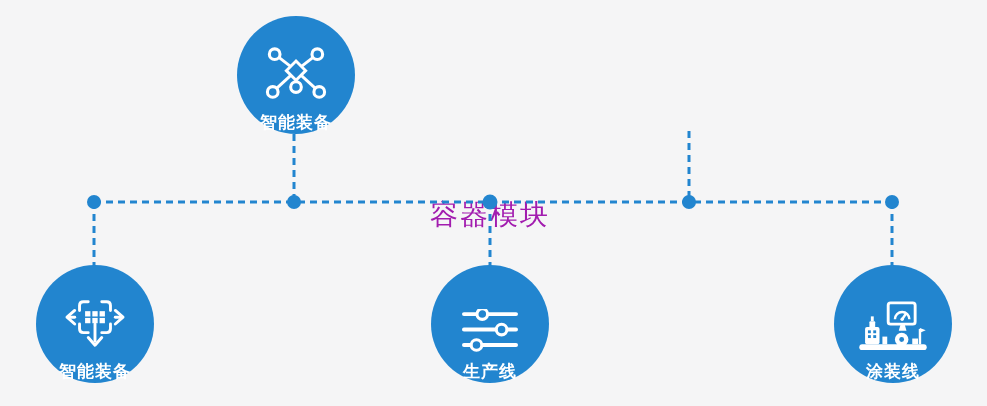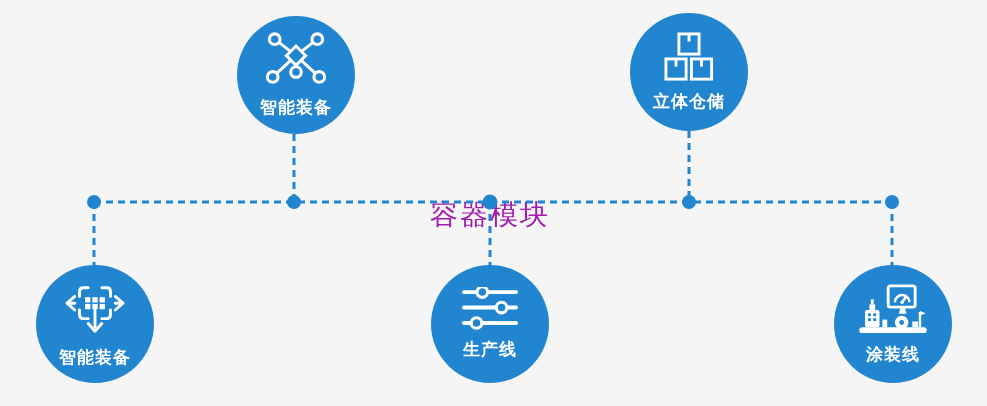--- a/index.html
+++ b/index.html
@@ -22,21 +22,21 @@
   }
   .connectors{
     position:absolute;left:0;top:0;z-index:1;
   }
   .node{
     position:absolute;
     width:118px;height:118px;
     border-radius:50%;
     background:#2285cf;
     display:flex;flex-direction:column;
-    align-items:center;justify-content:center;
+    align-items:center;justify-content:flex-end;
     z-index:2;
   }
   .node .icon-wrap{display:block;line-height:0;}
   .node .label{
     color:#ffffff;
     font-size:17px;
     font-weight:bold;
     letter-spacing:1px;
     margin-top:8px;
     white-space:nowrap;
@@ -90,35 +90,20 @@
           <circle cx="54" cy="8" r="5.5"></circle>
           <circle cx="8" cy="47" r="5.5"></circle>
           <circle cx="56" cy="47" r="5.5"></circle>
           <circle cx="32" cy="42" r="5.5"></circle>
         </g>
       </svg>
     </span>
     <span class="label">智能装备</span>
   </div>
 
-  <div class="node node-warehouse">
-    <span class="icon-wrap">
-      <svg width="54" height="50" viewBox="0 0 56 52">
-        <g class="stroke" stroke-width="3">
-          <rect x="17.5" y="2" width="21" height="21"></rect>
-          <path d="M28,2 V10"></path>
-          <rect x="4" y="28" width="21" height="21"></rect>
-          <path d="M14.5,28 V36"></path>
-          <rect x="30.5" y="28" width="21" height="21"></rect>
-          <path d="M41,28 V36"></path>
-        </g>
-      </svg>
-    </span>
-    <span class="label">立体仓储</span>
-  </div>
 
   <div class="node node-logistics">
     <span class="icon-wrap">
       <svg width="62" height="58" viewBox="0 0 64 60">
         <g class="stroke" stroke-width="3" stroke-linejoin="round" stroke-linecap="round">
 
           <path d="M16,17 L16,12 Q16,8 20,8 L25,8"></path>
           <path d="M39,8 L44,8 Q48,8 48,12 L48,17"></path>
           <path d="M48,31 L48,36 Q48,40 44,40 L39,40"></path>
           <path d="M25,40 L20,40 Q16,40 16,36 L16,31"></path>

